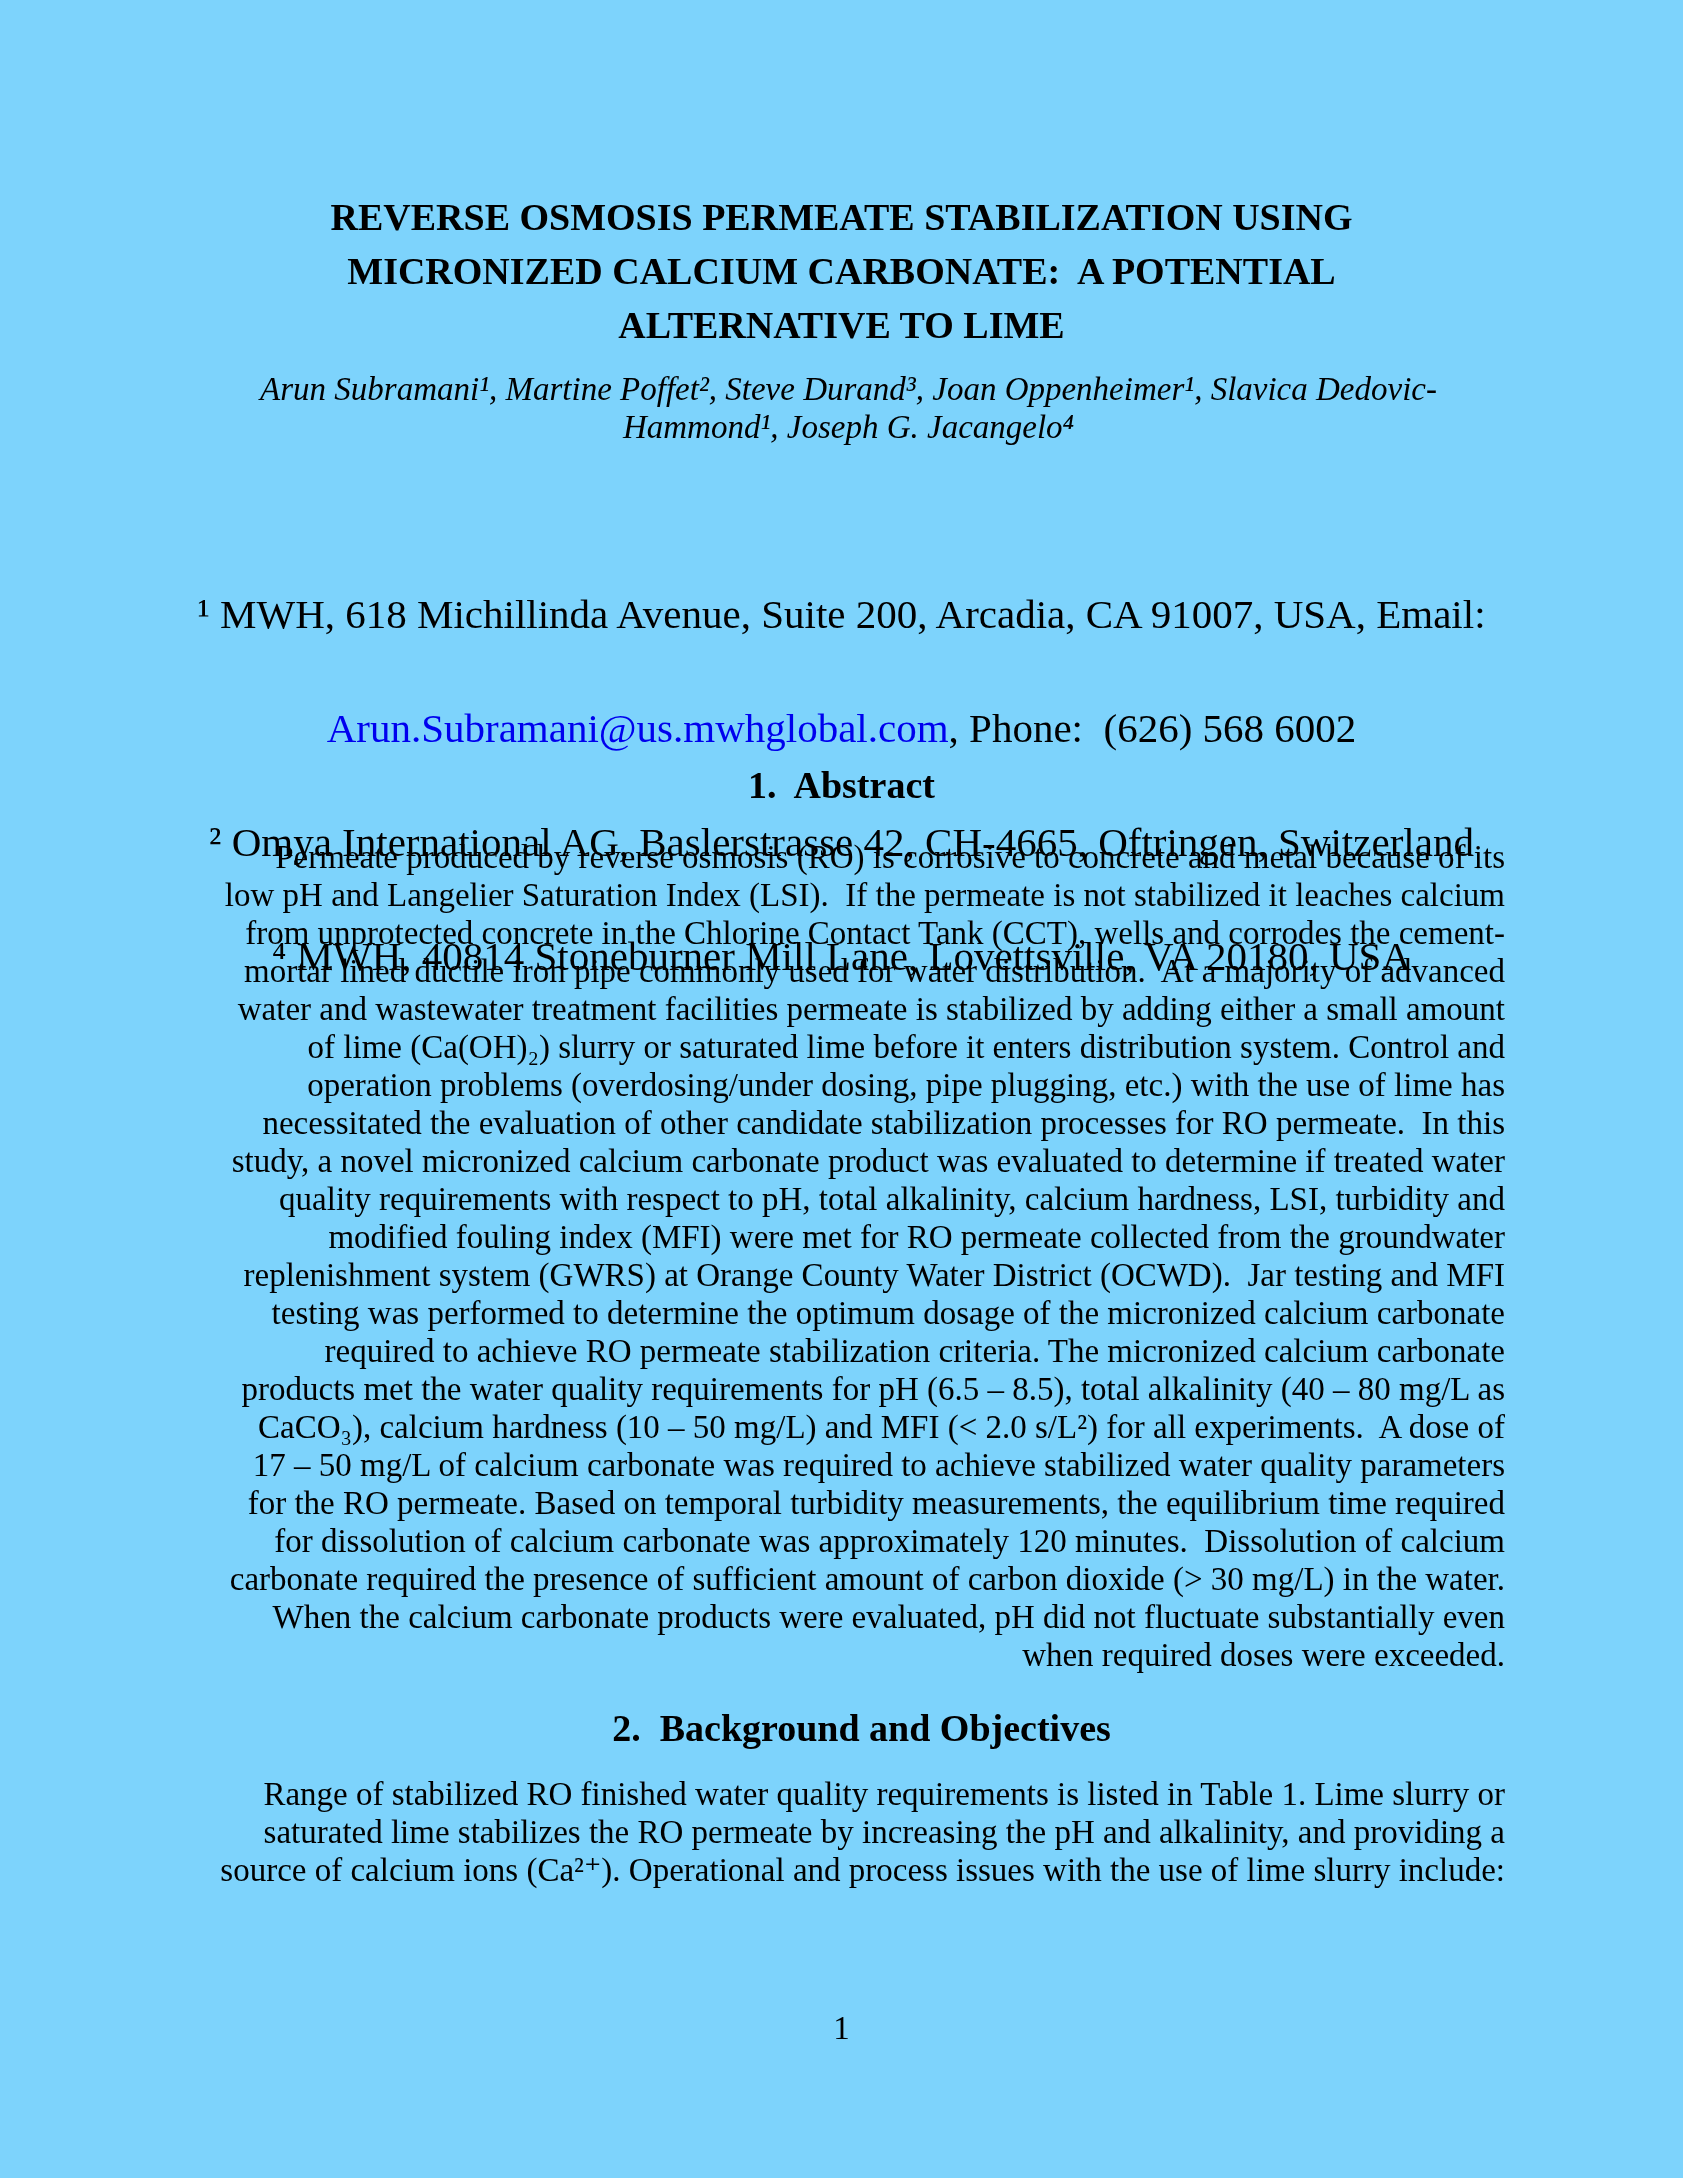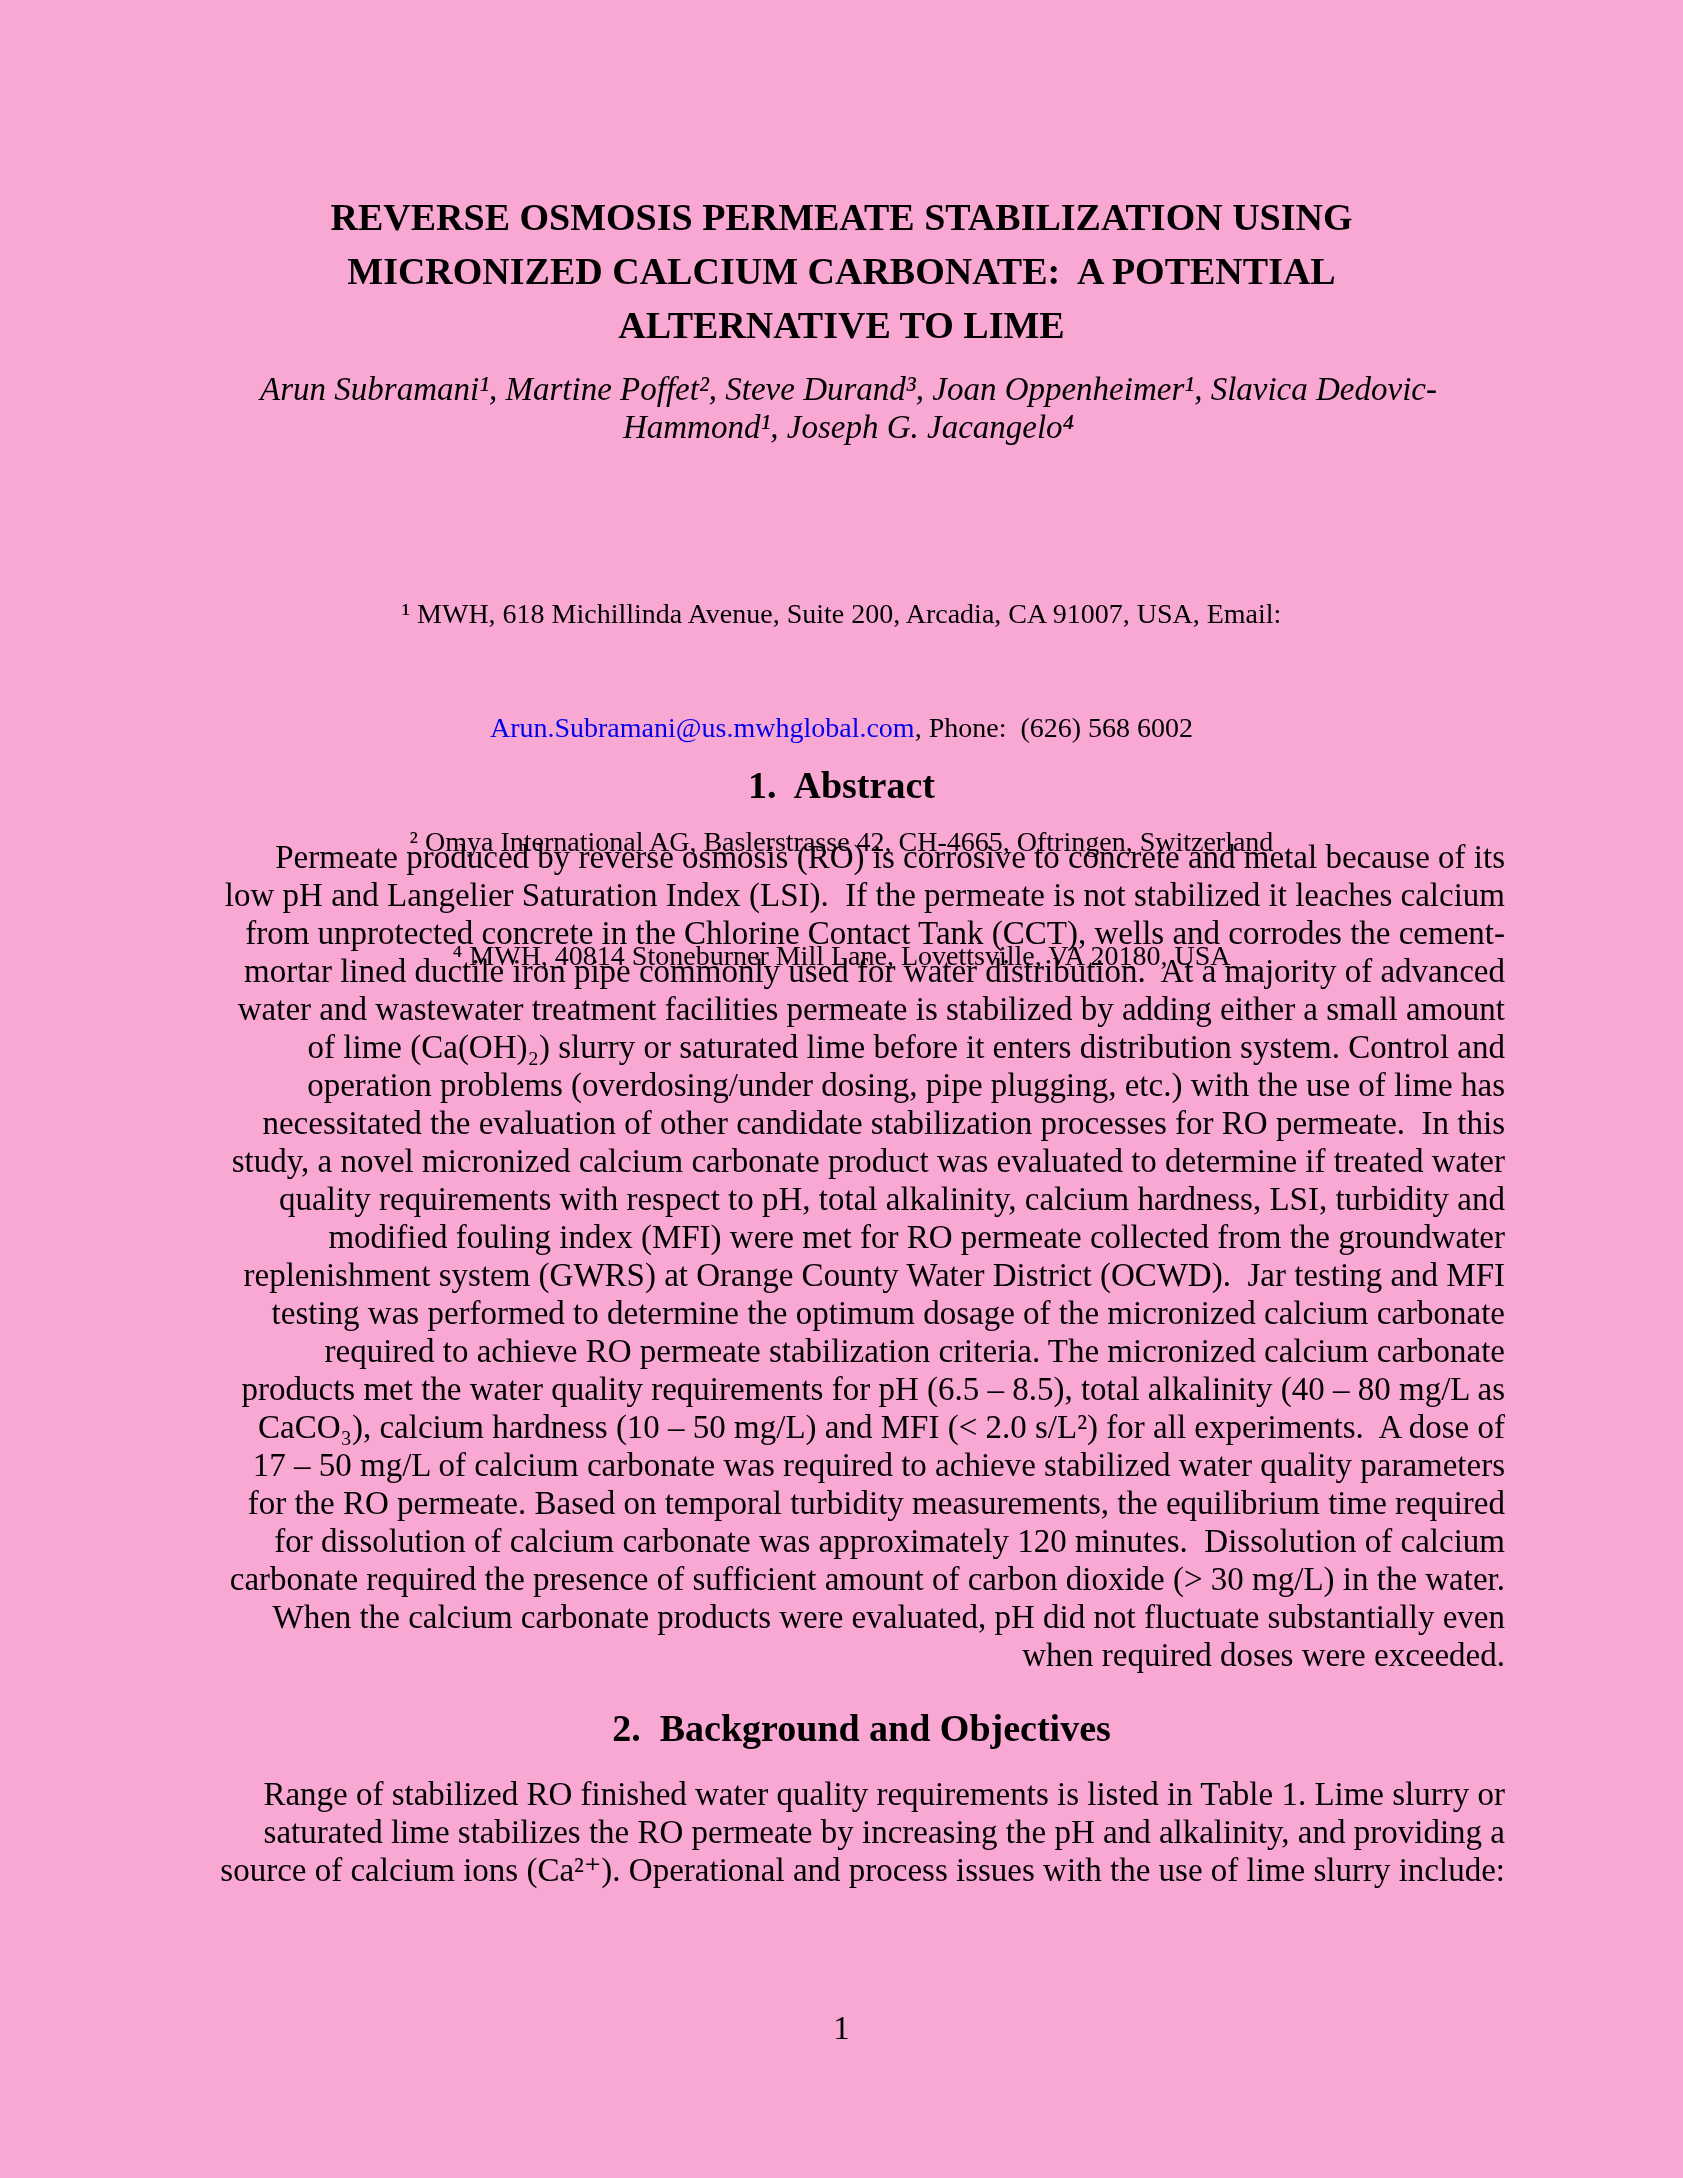--- a/index.html
+++ b/index.html
@@ -4,21 +4,21 @@
 <style>
   html, body {
     margin: 0;
     padding: 0;
     background: #ffffff;
   }
   .page {
     position: relative;
     width: 1683px;
     height: 2178px;
-    background: #f9a8d4;
+    background: #7dd3fc;
     color: #000000;
     font-family: "Liberation Serif", "DejaVu Serif", serif;
     overflow: hidden;
   }
   .block {
     position: absolute;
     white-space: pre;        
   }
   .center {
     left: 0;
@@ -33,21 +33,21 @@
   }
   .authors {
     top: 370px;
     font-size: 33px;
     line-height: 38px;
     font-style: italic;
     padding-left: 7px;
   }
   .affil {
     top: 519px;
-    font-size: 28px;
+    font-size: 41px;
     line-height: 38px;
   }
   .heading {
     font-size: 38px;
     line-height: 44px;
     font-weight: bold;
   }
   #h-abstract   { top: 763px; }
   #h-background { top: 1706px; padding-left: 20px; }
   .para {

